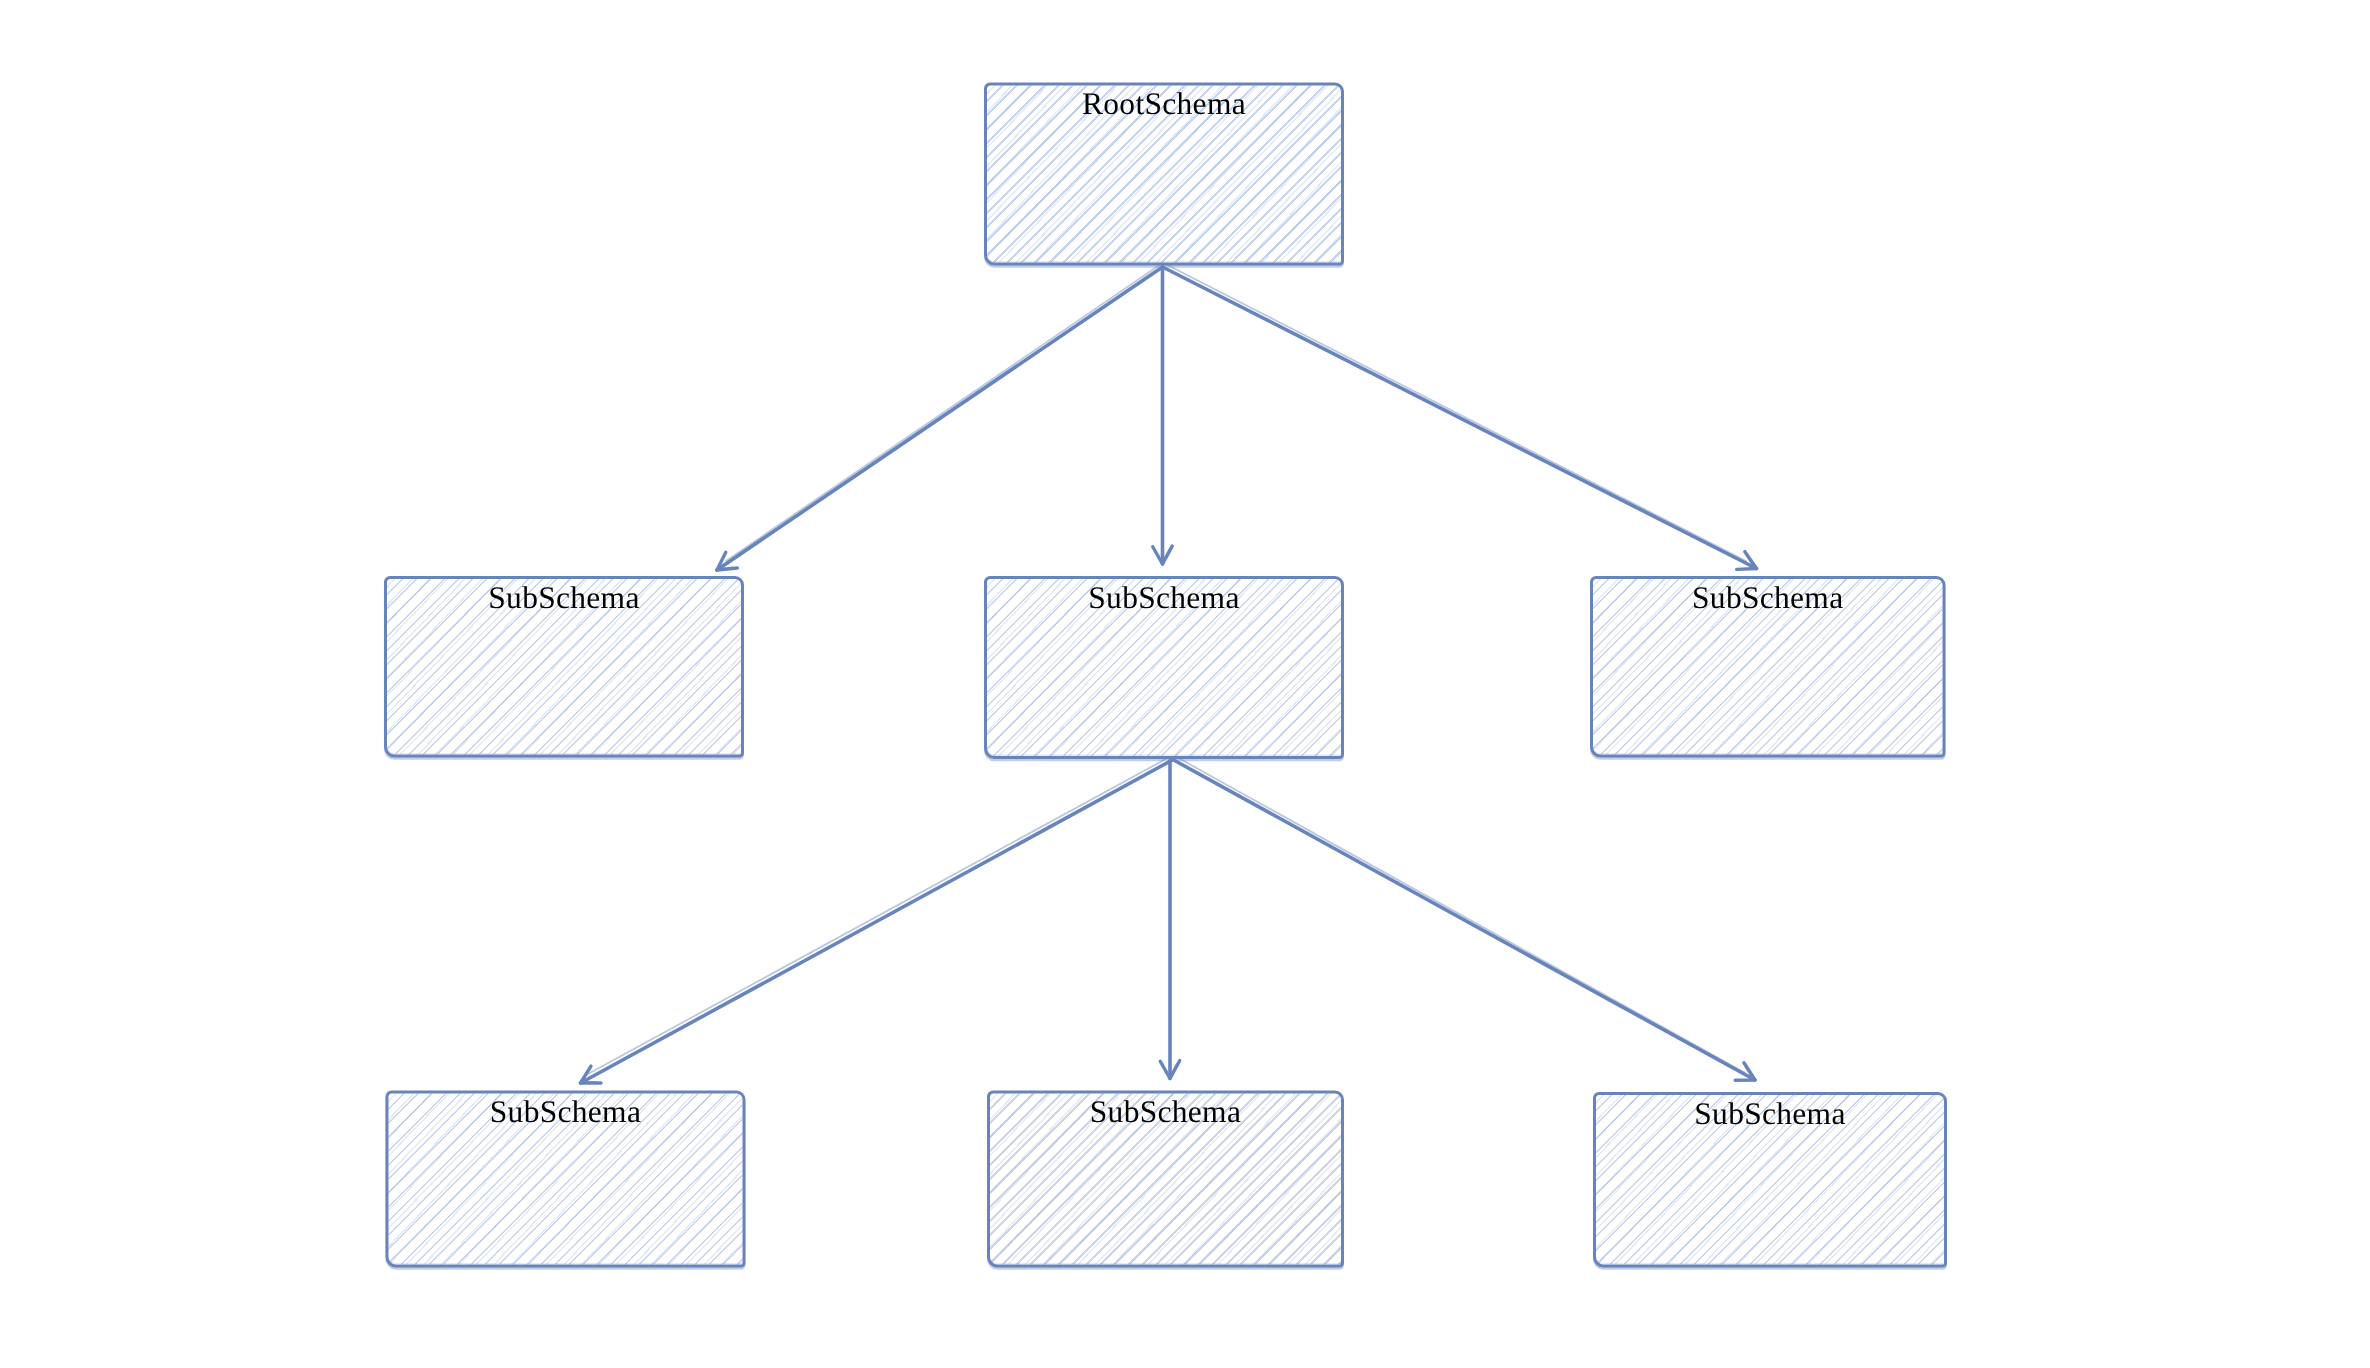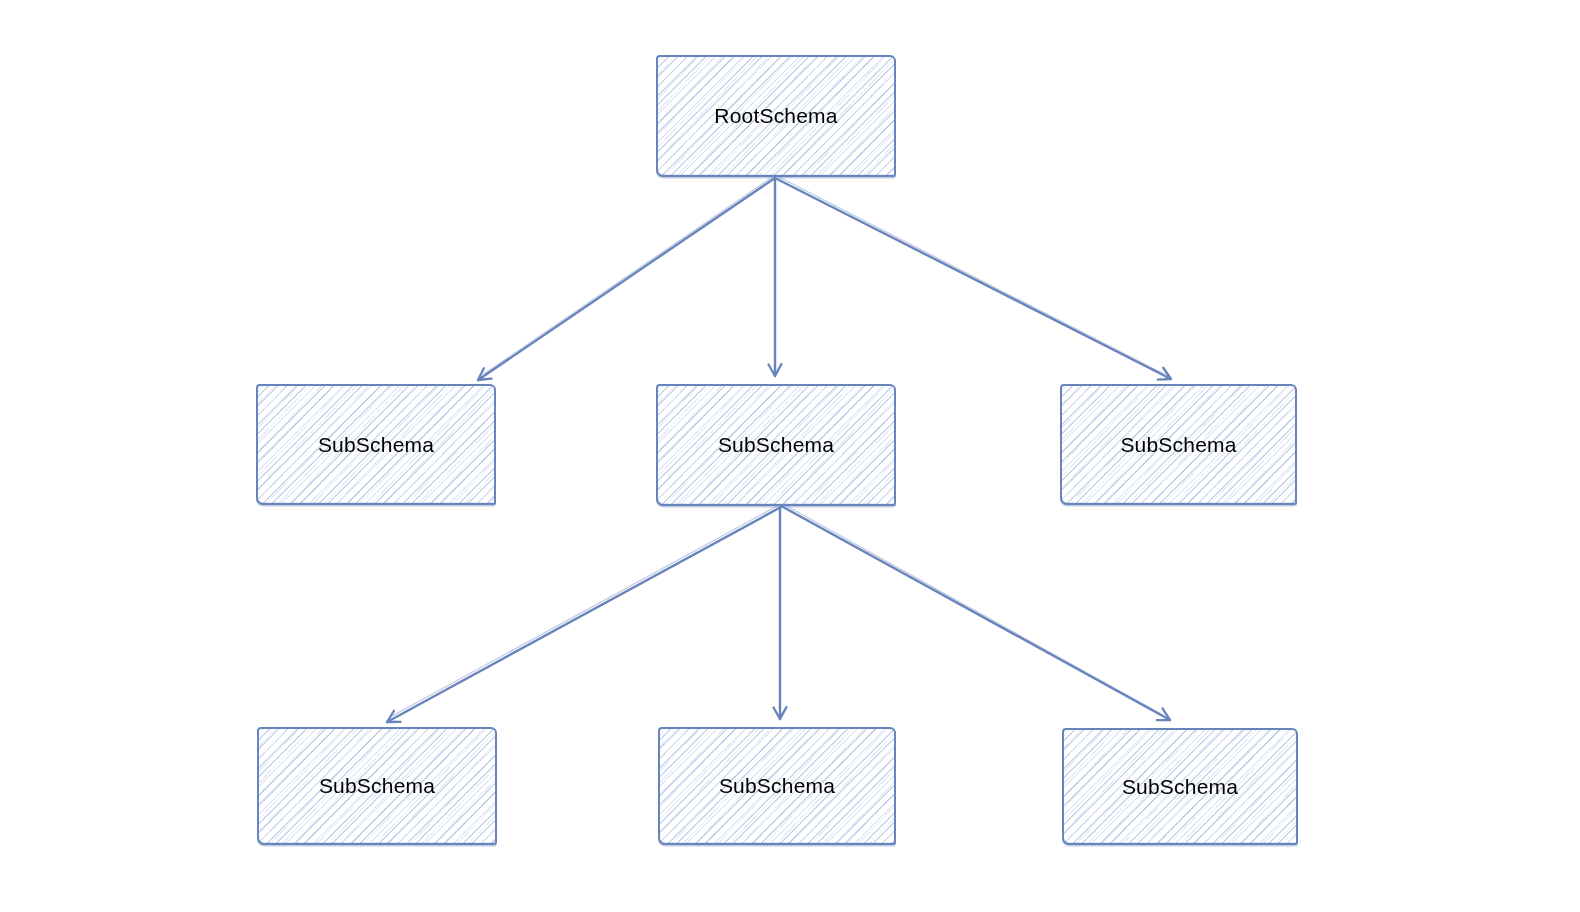--- a/index.html
+++ b/index.html
@@ -31,21 +31,21 @@
     stroke: #6884bc;
     stroke-width: 1.2;
     stroke-linecap: round;
     fill: none;
     opacity: 0.45;
   }
   .node {
     position: absolute;
     box-sizing: border-box;
     display: flex;
-    align-items: center;
+    align-items: flex-start;
     justify-content: center;
     border: 2.5px solid #6884bc;
     border-radius: 4px 6px 3px 7px;
     box-shadow: 0 1.5px 0 rgba(104, 132, 188, 0.40),
                 inset 0 -1px 0 rgba(104, 132, 188, 0.18);
     background-color: #ffffff;
     background-image:
       repeating-linear-gradient(135deg,
         rgba(127, 157, 212, 0.42) 0px,
         rgba(127, 157, 212, 0.42) 1.3px,
@@ -54,20 +54,21 @@
       repeating-linear-gradient(134deg,
         transparent 0px,
         transparent 3.2px,
         rgba(127, 157, 212, 0.20) 3.2px,
         rgba(127, 157, 212, 0.20) 4.2px,
         transparent 4.2px,
         transparent 8.4px);
     color: #000000;
     font-size: 21px;
     letter-spacing: 0.2px;
+    font-family: Liberation Serif, serif;
   }
   .node-label {
     white-space: nowrap;
   }
   
   .n-root      { left: 656px; top:  55px; width: 240px; height: 122px; }
   .n-sub-l     { left: 256px; top: 384px; width: 240px; height: 121px; }
   .n-sub-m     { left: 656px; top: 384px; width: 240px; height: 122px; }
   .n-sub-r     { left: 1060px; top: 384px; width: 237px; height: 121px; }
   .n-child-l   { left: 257px; top: 727px; width: 240px; height: 118px; }

